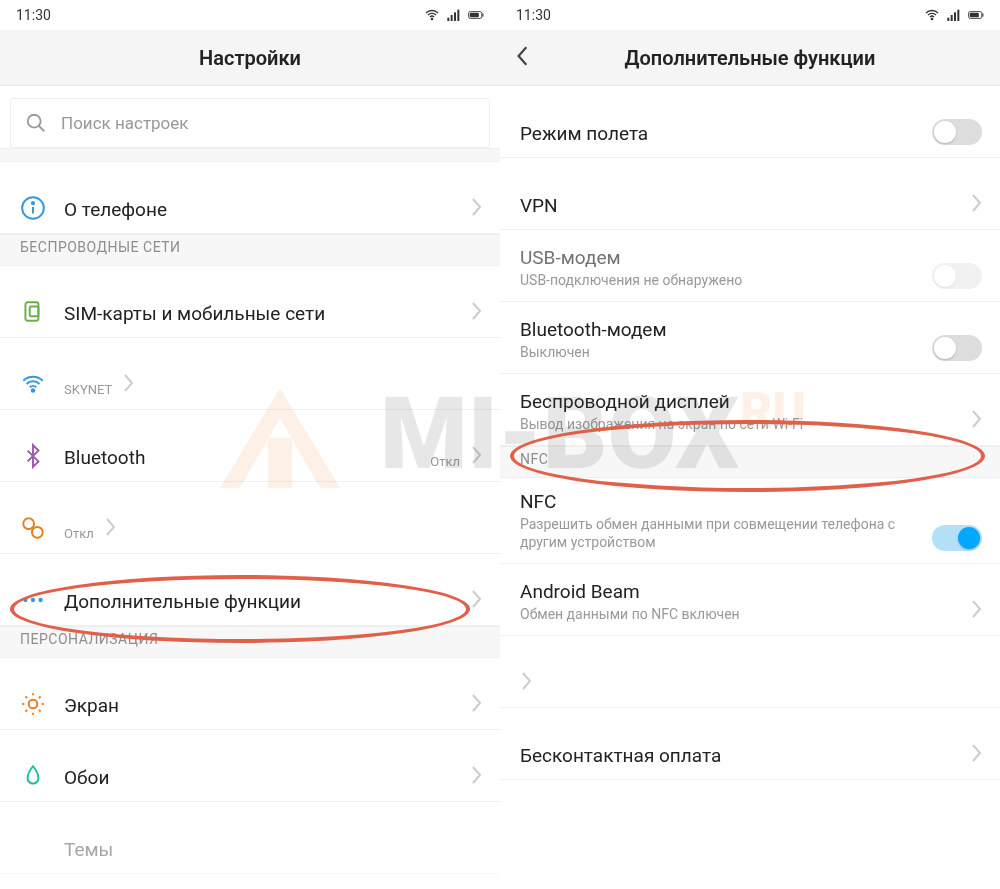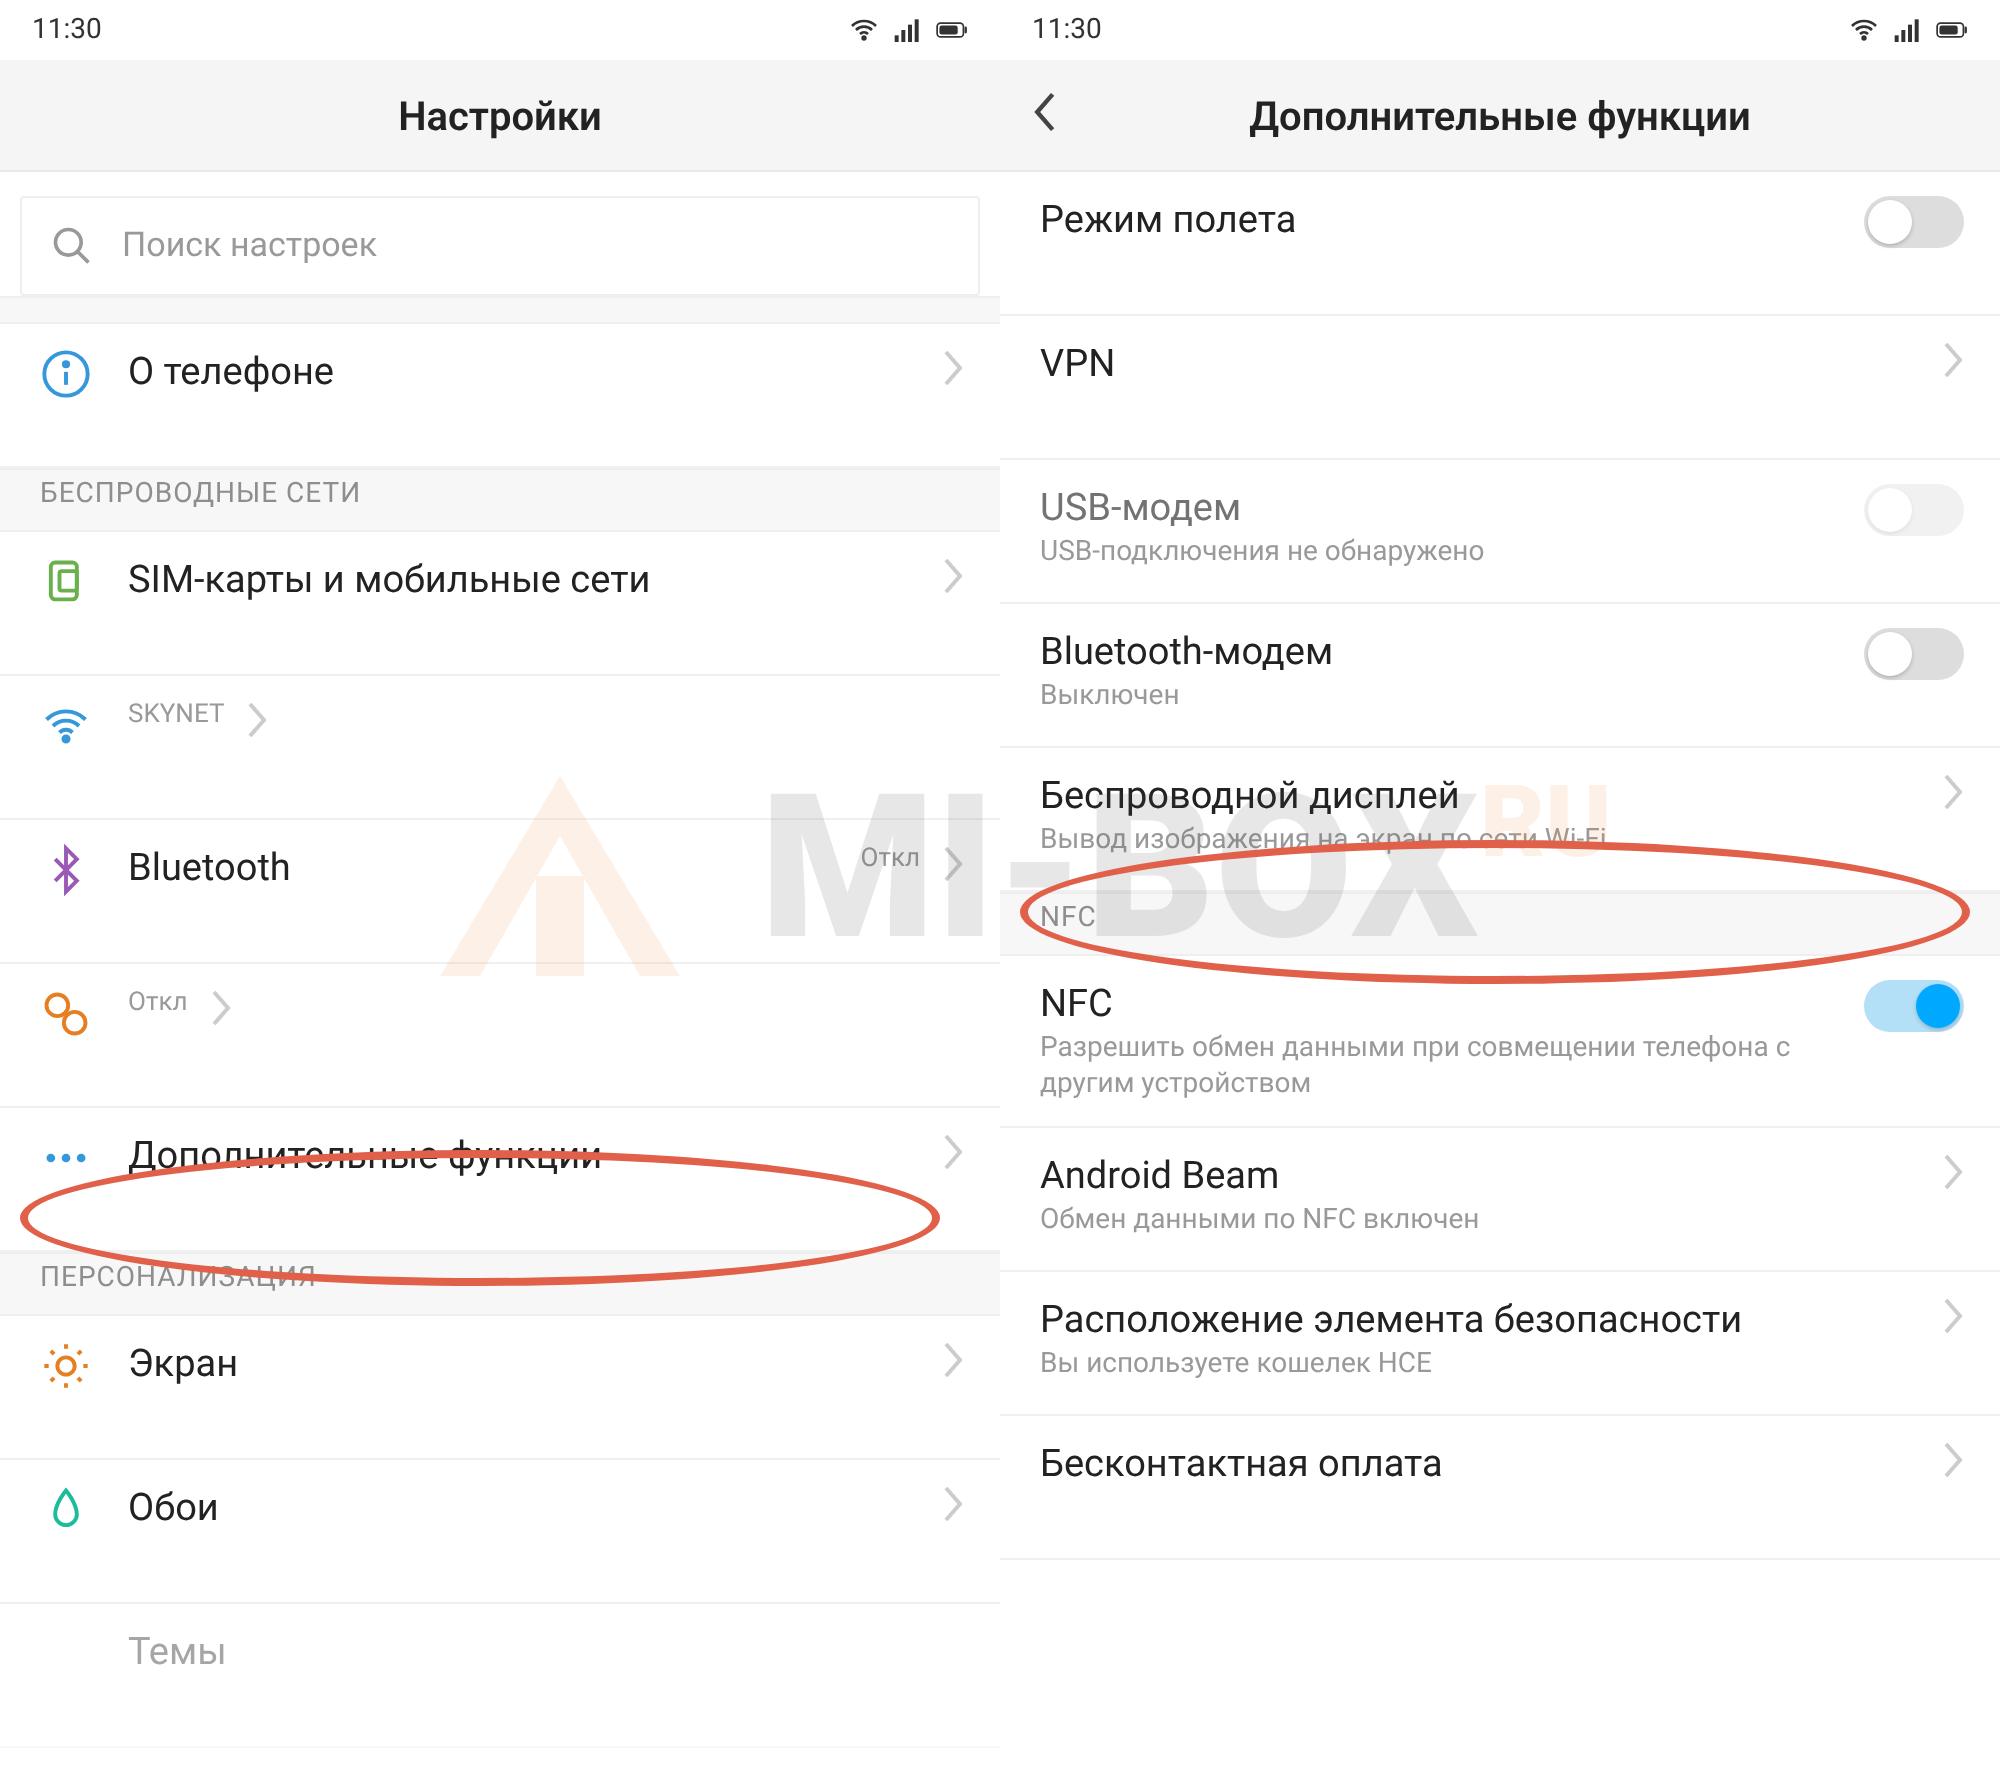--- a/index.html
+++ b/index.html
@@ -22,21 +22,21 @@
     .search svg { width: 22px; height: 22px; color: #999; }
     .search-input { border: none; outline: none; font-size: 17px; color: #444; flex: 1; background: transparent; }
     .search-input::placeholder { color: #999; }
 
     .content { flex: 1; overflow: hidden; }
 
     
     .section-header { padding: 4px 20px 10px; font-size: 14px; color: #8e8e8e; letter-spacing: 0.5px; background: #f7f7f7; border-bottom: 1px solid #eee; border-top: 1px solid #eee; }
 
     
-    .row { display: flex; align-items: flex-start; min-height: 72px; padding: 12px 18px 12px 20px; background: #fff; border-bottom: 1px solid #f0f0f0; position: relative; }
+    .row { display: flex; align-items: flex-end; min-height: 72px; padding: 12px 18px 12px 20px; background: #fff; border-bottom: 1px solid #f0f0f0; position: relative; }
     .row .icon-slot { width: 44px; flex-shrink: 0; display: flex; align-items: center; }
     .row .icon-slot svg { width: 26px; height: 26px; }
     .row .texts { flex: 1; display: flex; flex-direction: column; gap: 2px; min-width: 0; }
     .row .label { font-size: 19px; color: #222; }
     .row .sublabel { font-size: 14px; color: #999; line-height: 1.3; }
     .row .label.disabled { color: #737373; }
     .row .value { font-size: 13px; color: #999; margin-right: 10px; }
     .row .chevron svg { width: 12px; height: 20px; color: #ccc; }
 
     
@@ -331,24 +331,20 @@
       <div class="texts">
         <div class="label">Android Beam</div>
         <div class="sublabel">Обмен данными по NFC включен</div>
       </div>
       <div class="chevron"><svg viewBox="0 0 12 20" fill="none" stroke="currentColor" stroke-width="2">
             <path d="M3 2l7 8-7 8"></path>
           </svg></div>
     </div>
 
     <div class="row">
-      <div class="texts">
-        <div class="label">Расположение элемента безопасности</div>
-        <div class="sublabel">Вы используете кошелек HCE</div>
-      </div>
       <div class="chevron"><svg viewBox="0 0 12 20" fill="none" stroke="currentColor" stroke-width="2">
             <path d="M3 2l7 8-7 8"></path>
           </svg></div>
     </div>
 
     <div class="row">
       <div class="texts">
           <div class="label">Бесконтактная оплата</div>
         </div>
       <div class="chevron"><svg viewBox="0 0 12 20" fill="none" stroke="currentColor" stroke-width="2">

